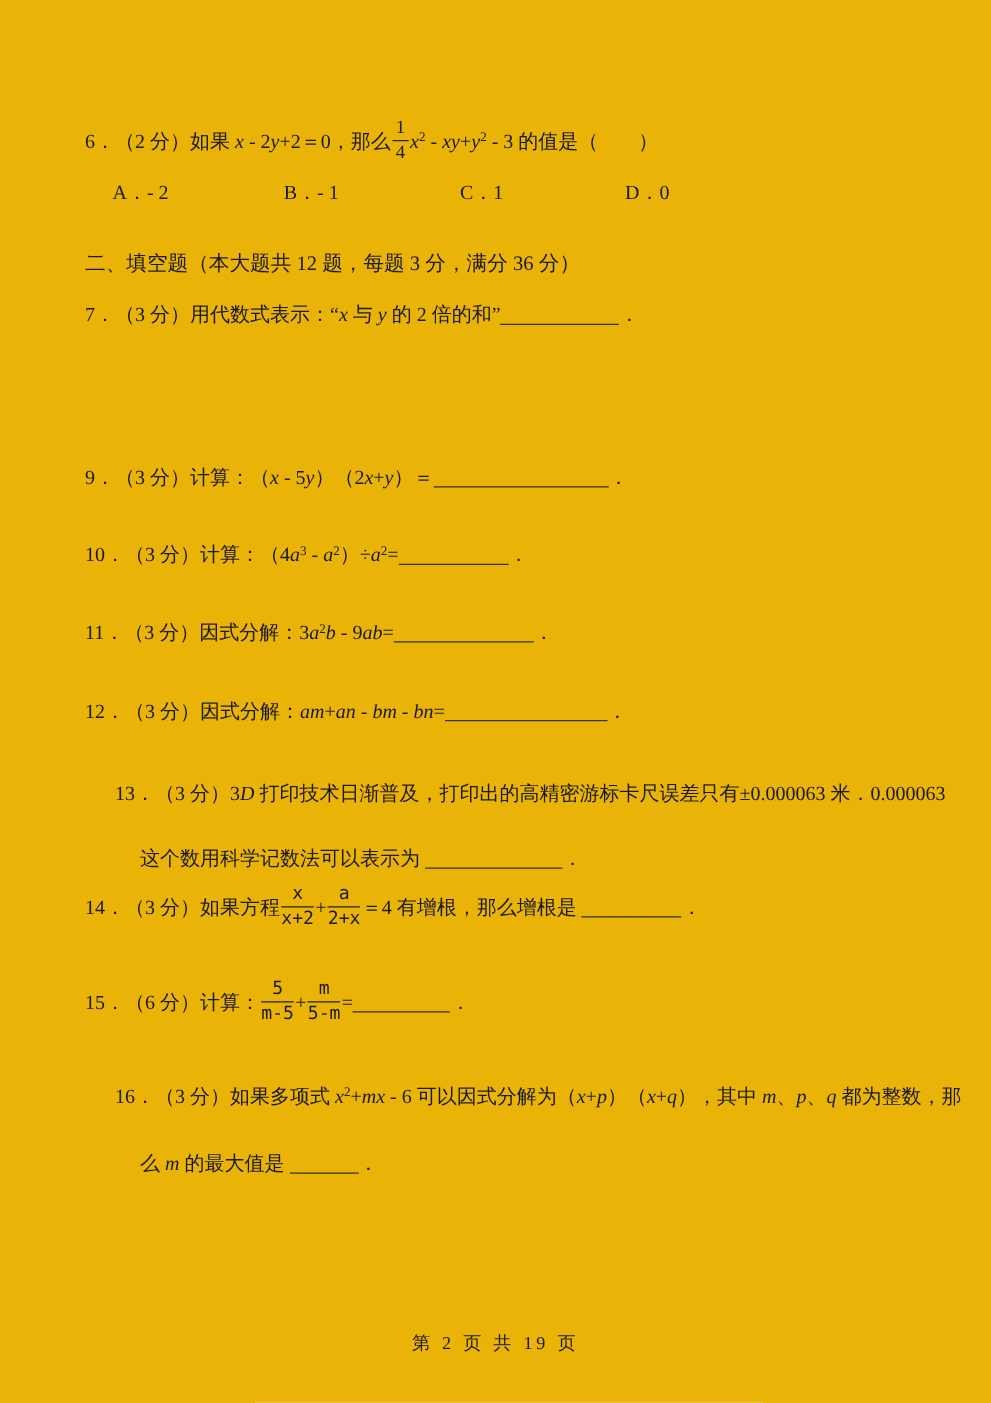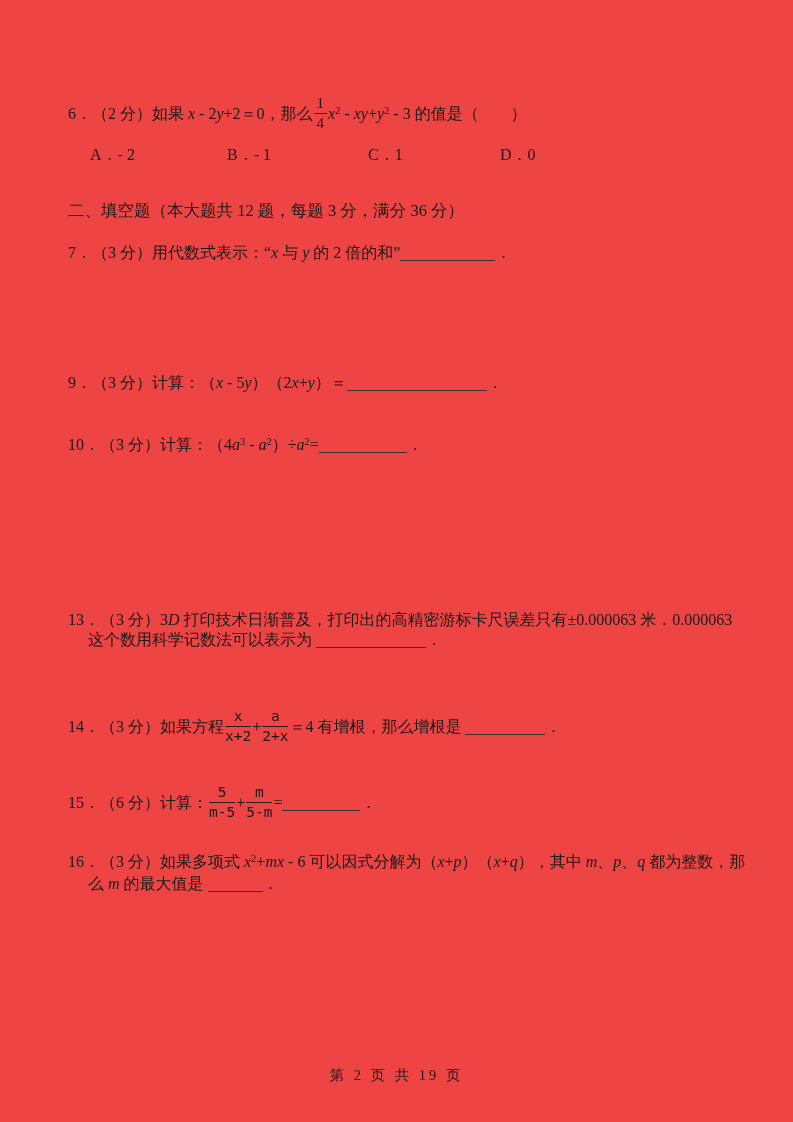--- a/index.html
+++ b/index.html
@@ -2,24 +2,24 @@
 <html><head>
 <meta charset="utf-8">
 <style>
   html,body{margin:0;padding:0;}
   body{
     width:793px;height:1122px;background:#ffffff;
     font-family:"Liberation Serif","DejaVu Serif",serif;
     color:#1a1a1a;
     -webkit-font-smoothing:antialiased;
   }
-  .page{position:relative;width:793px;height:1122px;background:#ef4444;overflow:hidden;}
+  .page{position:relative;width:793px;height:1122px;background:#eab308;overflow:hidden;}
   .row{position:absolute;left:68px;width:662px;font-size:16px;line-height:22px;white-space:nowrap;}
   .frow{line-height:46px;}
-  .para{white-space:normal;line-height:20px;padding-left:20px;text-indent:-20px;}
+  .para{white-space:normal;line-height:52px;padding-left:20px;text-indent:-20px;margin-left:24px;}
   .heading{font-weight:normal;font-size:16.5px;}
   .opts{position:absolute;left:68px;width:662px;height:22px;font-size:16px;line-height:22px;text-align:right;}
   .opt{position:absolute;top:0;}
   .it{font-style:italic;}
   .sup{font-size:10.5px;position:relative;top:-5.5px;}
   .frac{
     display:inline-block;vertical-align:middle;text-align:center;
     font-size:15px;line-height:1.15;margin:0 1px;position:relative;top:-2px;
   }
   .frac .num{display:block;border-bottom:1px solid #222;padding:0 3px 1px;}
@@ -43,20 +43,22 @@
     <span class="opt" style="left:159px">B．- 1</span>
     <span class="opt" style="left:300px">C．1</span>
     <span class="opt" style="left:432px">D．0</span>
   </div>
 
   <div class="row heading" style="top:200px">二、填空题（本大题共 12 题，每题 3 分，满分 36 分）</div>
 
   <div class="row" style="top:242px"><span>7．（3 分）用代数式表示：“</span><span class="it">x</span><span> 与 </span><span class="it">y</span><span> 的 2 倍的和”</span><span class="blank" style="width: 95px;"></span><span>．</span></div>
   <div class="row" style="top:372px"><span>9．（3 分）计算：（</span><span class="it">x</span><span> - 5</span><span class="it">y</span><span>）（2</span><span class="it">x</span><span>+</span><span class="it">y</span><span>）＝</span><span class="blank" style="width: 140px;"></span><span>．</span></div>
   <div class="row" style="top:434px"><span>10．（3 分）计算：（4</span><span class="it">a</span><span class="sup">3</span><span> - </span><span class="it">a</span><span class="sup">2</span><span>）÷</span><span class="it">a</span><span class="sup">2</span><span>=</span><span class="blank" style="width: 88px;"></span><span>．</span></div>
+  <div class="row" style="top:496px"><span>11．（3 分）因式分解：3</span><span class="it">a</span><span class="sup">2</span><span class="it">b</span><span> - 9</span><span class="it">ab</span><span>=</span><span class="blank" style="width: 112px;"></span><span>．</span></div>
+  <div class="row" style="top:559px"><span>12．（3 分）因式分解：</span><span class="it">am</span><span>+</span><span class="it">an</span><span> - </span><span class="it">bm</span><span> - </span><span class="it">bn</span><span>=</span><span class="blank" style="width: 130px;"></span><span>．</span></div>
   <div class="row para" style="top:610px"><span>13．（3 分）3</span><span class="it">D</span><span> 打印技术日渐普及，打印出的高精密游标卡尺误差只有±0.000063 米．0.000063 这个数用科学记数法可以表示为 </span><span class="blank" style="width: 110px;"></span><span>．</span></div>
   <div class="row frow" style="top:704px"><span>14．（3 分）如果方程</span><span class="frac mono"><span class="num">x</span><span class="den">x+2</span></span><span>+</span><span class="frac mono"><span class="num">a</span><span class="den">2+x</span></span><span>＝4 有增根，那么增根是 </span><span class="blank" style="width: 80px;"></span><span>．</span></div>
   <div class="row frow" style="top:780px"><span>15．（6 分）计算：</span><span class="frac mono"><span class="num">5</span><span class="den">m-5</span></span><span>+</span><span class="frac mono"><span class="num">m</span><span class="den">5-m</span></span><span>=</span><span class="blank" style="width: 78px;"></span><span>．</span></div>
   <div class="row para" style="top:852px"><span>16．（3 分）如果多项式 </span><span class="it">x</span><span class="sup">2</span><span>+</span><span class="it">mx</span><span> - 6 可以因式分解为（</span><span class="it">x</span><span>+</span><span class="it">p</span><span>）（</span><span class="it">x</span><span>+</span><span class="it">q</span><span>），其中 </span><span class="it">m</span><span>、</span><span class="it">p</span><span>、</span><span class="it">q</span><span> 都为整数，那么 </span><span class="it">m</span><span> 的最大值是 </span><span class="blank" style="width: 55px;"></span><span>．</span></div>
 
   <div class="footer" style="top:1065px">第 2 页 共 19 页</div>
 
 </div>
 
 </body></html>

